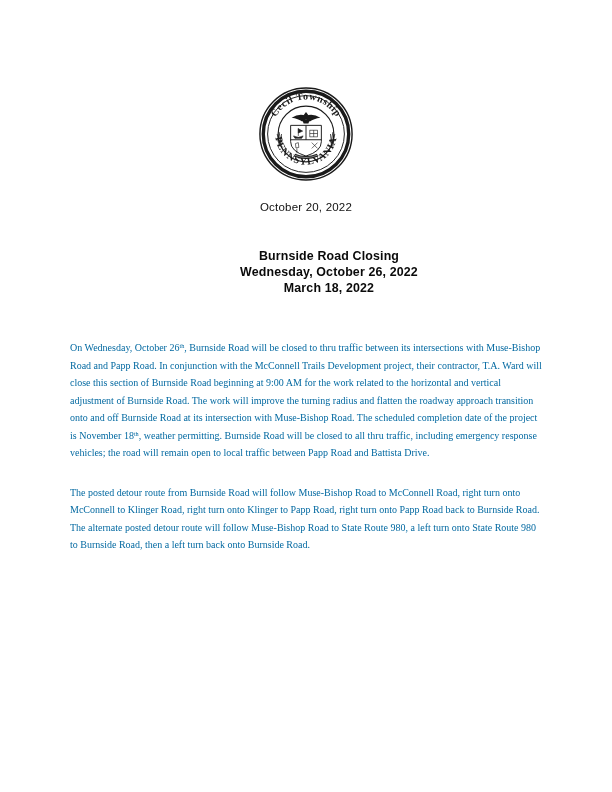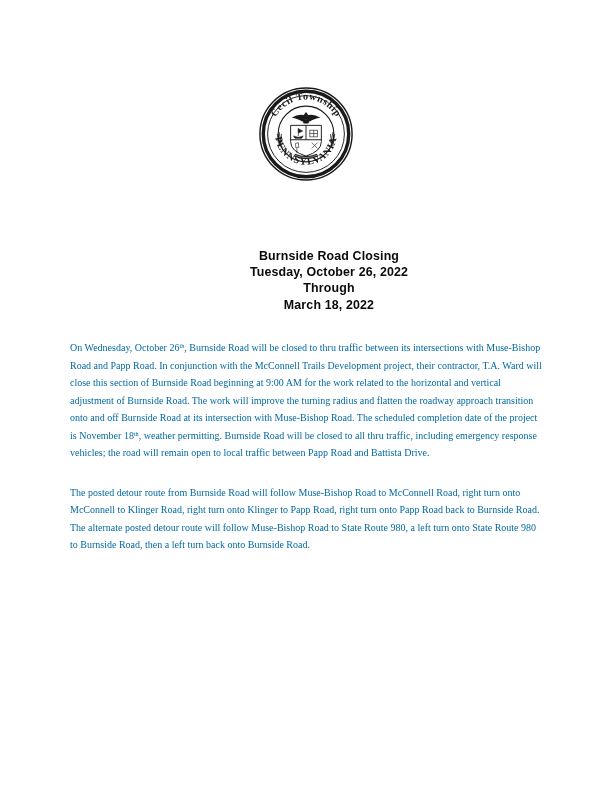--- a/index.html
+++ b/index.html
@@ -141,25 +141,25 @@
         <path d="M78 120 l6 -2 1 10 -6 1 z" fill="none"></path>
         <line x1="81" y1="130" x2="81" y2="140"></line>
         <path d="M112 118 l12 12 M124 118 l-12 12" fill="none"></path>
       </g>
 
       <path d="M76 144 q24 10 48 0" fill="none" stroke="#1a1a1a" stroke-width="6"></path>
       <path d="M76 144 q24 10 48 0" fill="none" stroke="#ffffff" stroke-width="1"></path>
     </svg>
   </div>
 
+  <div class="date-line">October 20, 2022</div>
 
   <div class="heading-block">
     <div>Burnside Road Closing</div>
-    <div>Tuesday, October 26, 2022</div>
-    <div>Through</div>
+    <div>Wednesday, October 26, 2022</div>
     <div>March 18, 2022</div>
   </div>
 
   <div class="body-text">
     <p><span>On Wednesday, October 26</span><sup>th</sup><span>, Burnside Road will be closed to thru traffic between its intersections with Muse-Bishop Road and Papp Road.  In conjunction with the McConnell Trails Development project, their contractor, T.A. Ward will close this section of Burnside Road beginning at 9:00 AM for the work related to the horizontal and vertical adjustment of Burnside Road.  The work will improve the turning radius and flatten the roadway approach transition onto and off Burnside Road at its intersection with Muse-Bishop Road.  The scheduled completion date of the project is November 18</span><sup>th</sup><span>, weather permitting.  Burnside Road will be closed to all thru traffic, including emergency response vehicles; the road will remain open to local traffic between Papp Road and Battista Drive.</span></p>
     <p>The posted detour route from Burnside Road will follow Muse-Bishop Road to McConnell Road, right turn onto McConnell to Klinger Road, right turn onto Klinger to Papp Road, right turn onto Papp Road back to Burnside Road.  The alternate posted detour route will follow Muse-Bishop Road to State Route 980, a left turn onto State Route 980 to Burnside Road, then a left turn back onto Burnside Road.</p>
   </div>
 
 </div>
 

